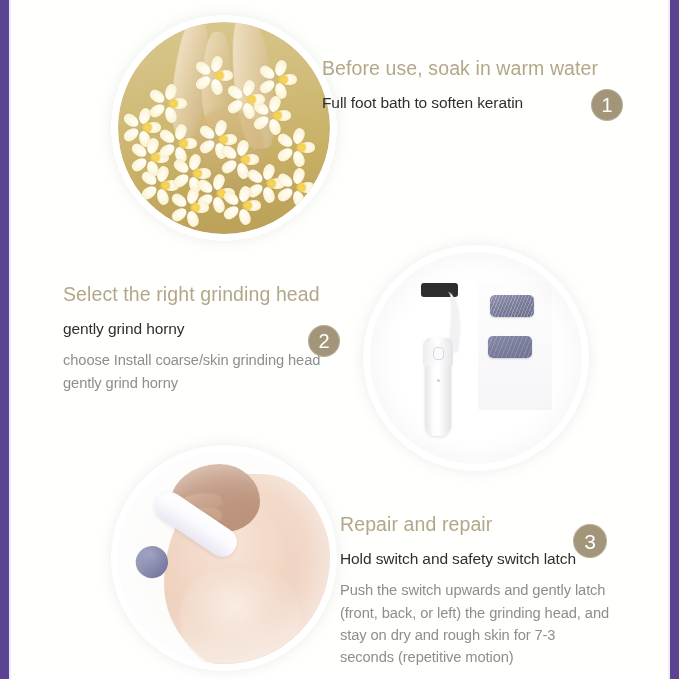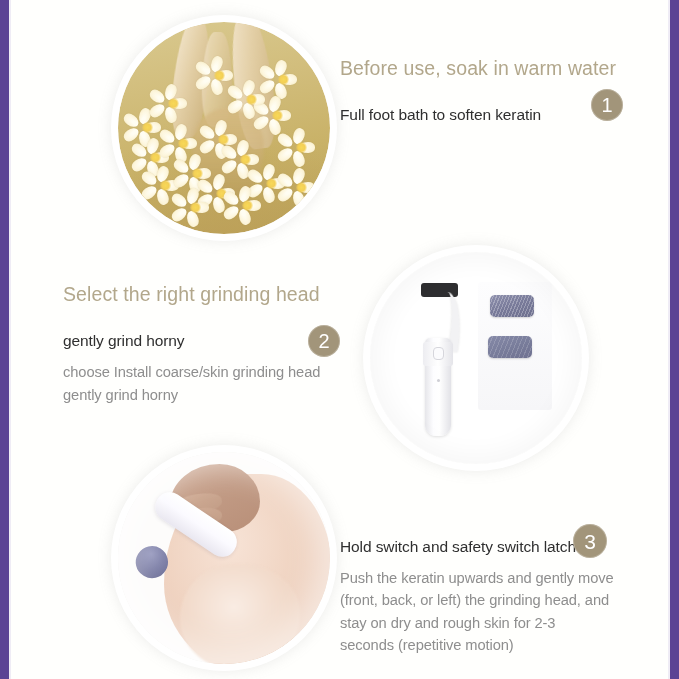--- a/index.html
+++ b/index.html
@@ -43,21 +43,21 @@
     letter-spacing:.1px;
     white-space:nowrap;
     font-weight:400;
     line-height:1.25;
   }
   .t-sub {
     font-size:15.5px;
     color:#2f2f2f;
     font-weight:400;
     line-height:1.35;
-    margin-top:25px;
+    margin-top:13px;
     letter-spacing:-.1px;
   }
   .t-body {
     font-size:14.7px;
     color:#8e8e8e;
     line-height:1.52;
     margin-top:9px;
     letter-spacing:-.1px;
   }
 
@@ -374,21 +374,21 @@
           <i></i>
           <i></i>
           <i></i>
           <i></i>
           <i></i>
           <b></b>
         </div>
     </div>
   </div>
 
-  <div class="txt" style="left:327px; top:56px; width:280px;">
+  <div class="txt" style="left:309px; top:56px; width:280px;">
     <div class="t-head">Before use, soak in warm water</div>
     <div class="t-sub">Full foot bath to soften keratin</div>
   </div>
 
   <div class="badge" style="left:578px; top:89px;">1</div>
 
   <div class="photo p2">
     <div class="inner">
       <div class="card-bg"></div>
       <div class="dev-cap"></div>
@@ -423,24 +423,25 @@
       <div class="hand"></div>
       <div class="finger f1"></div>
       <div class="finger f2"></div>
       <div class="wand"></div>
       <div class="wand-head"></div>
       <div class="glow"></div>
     </div>
   </div>
 
   <div class="txt" style="left:327px; top:512px; width:295px;">
+    <div class="t-head">Repair and repair</div>
     <div class="t-sub">Hold switch and safety switch latch</div>
     <div class="t-body">
-      <div>Push the keratin upwards and gently move</div>
+      <div>Push the switch upwards and gently latch</div>
       <div>(front, back, or left) the grinding head, and</div>
-      <div>stay on dry and rough skin for 2-3</div>
+      <div>stay on dry and rough skin for 7-3</div>
       <div>seconds (repetitive motion)</div>
     </div>
   </div>
 
   <div class="badge b3" style="left:560px; top:524px;">3</div>
 
 </div>
 
 </body></html>

